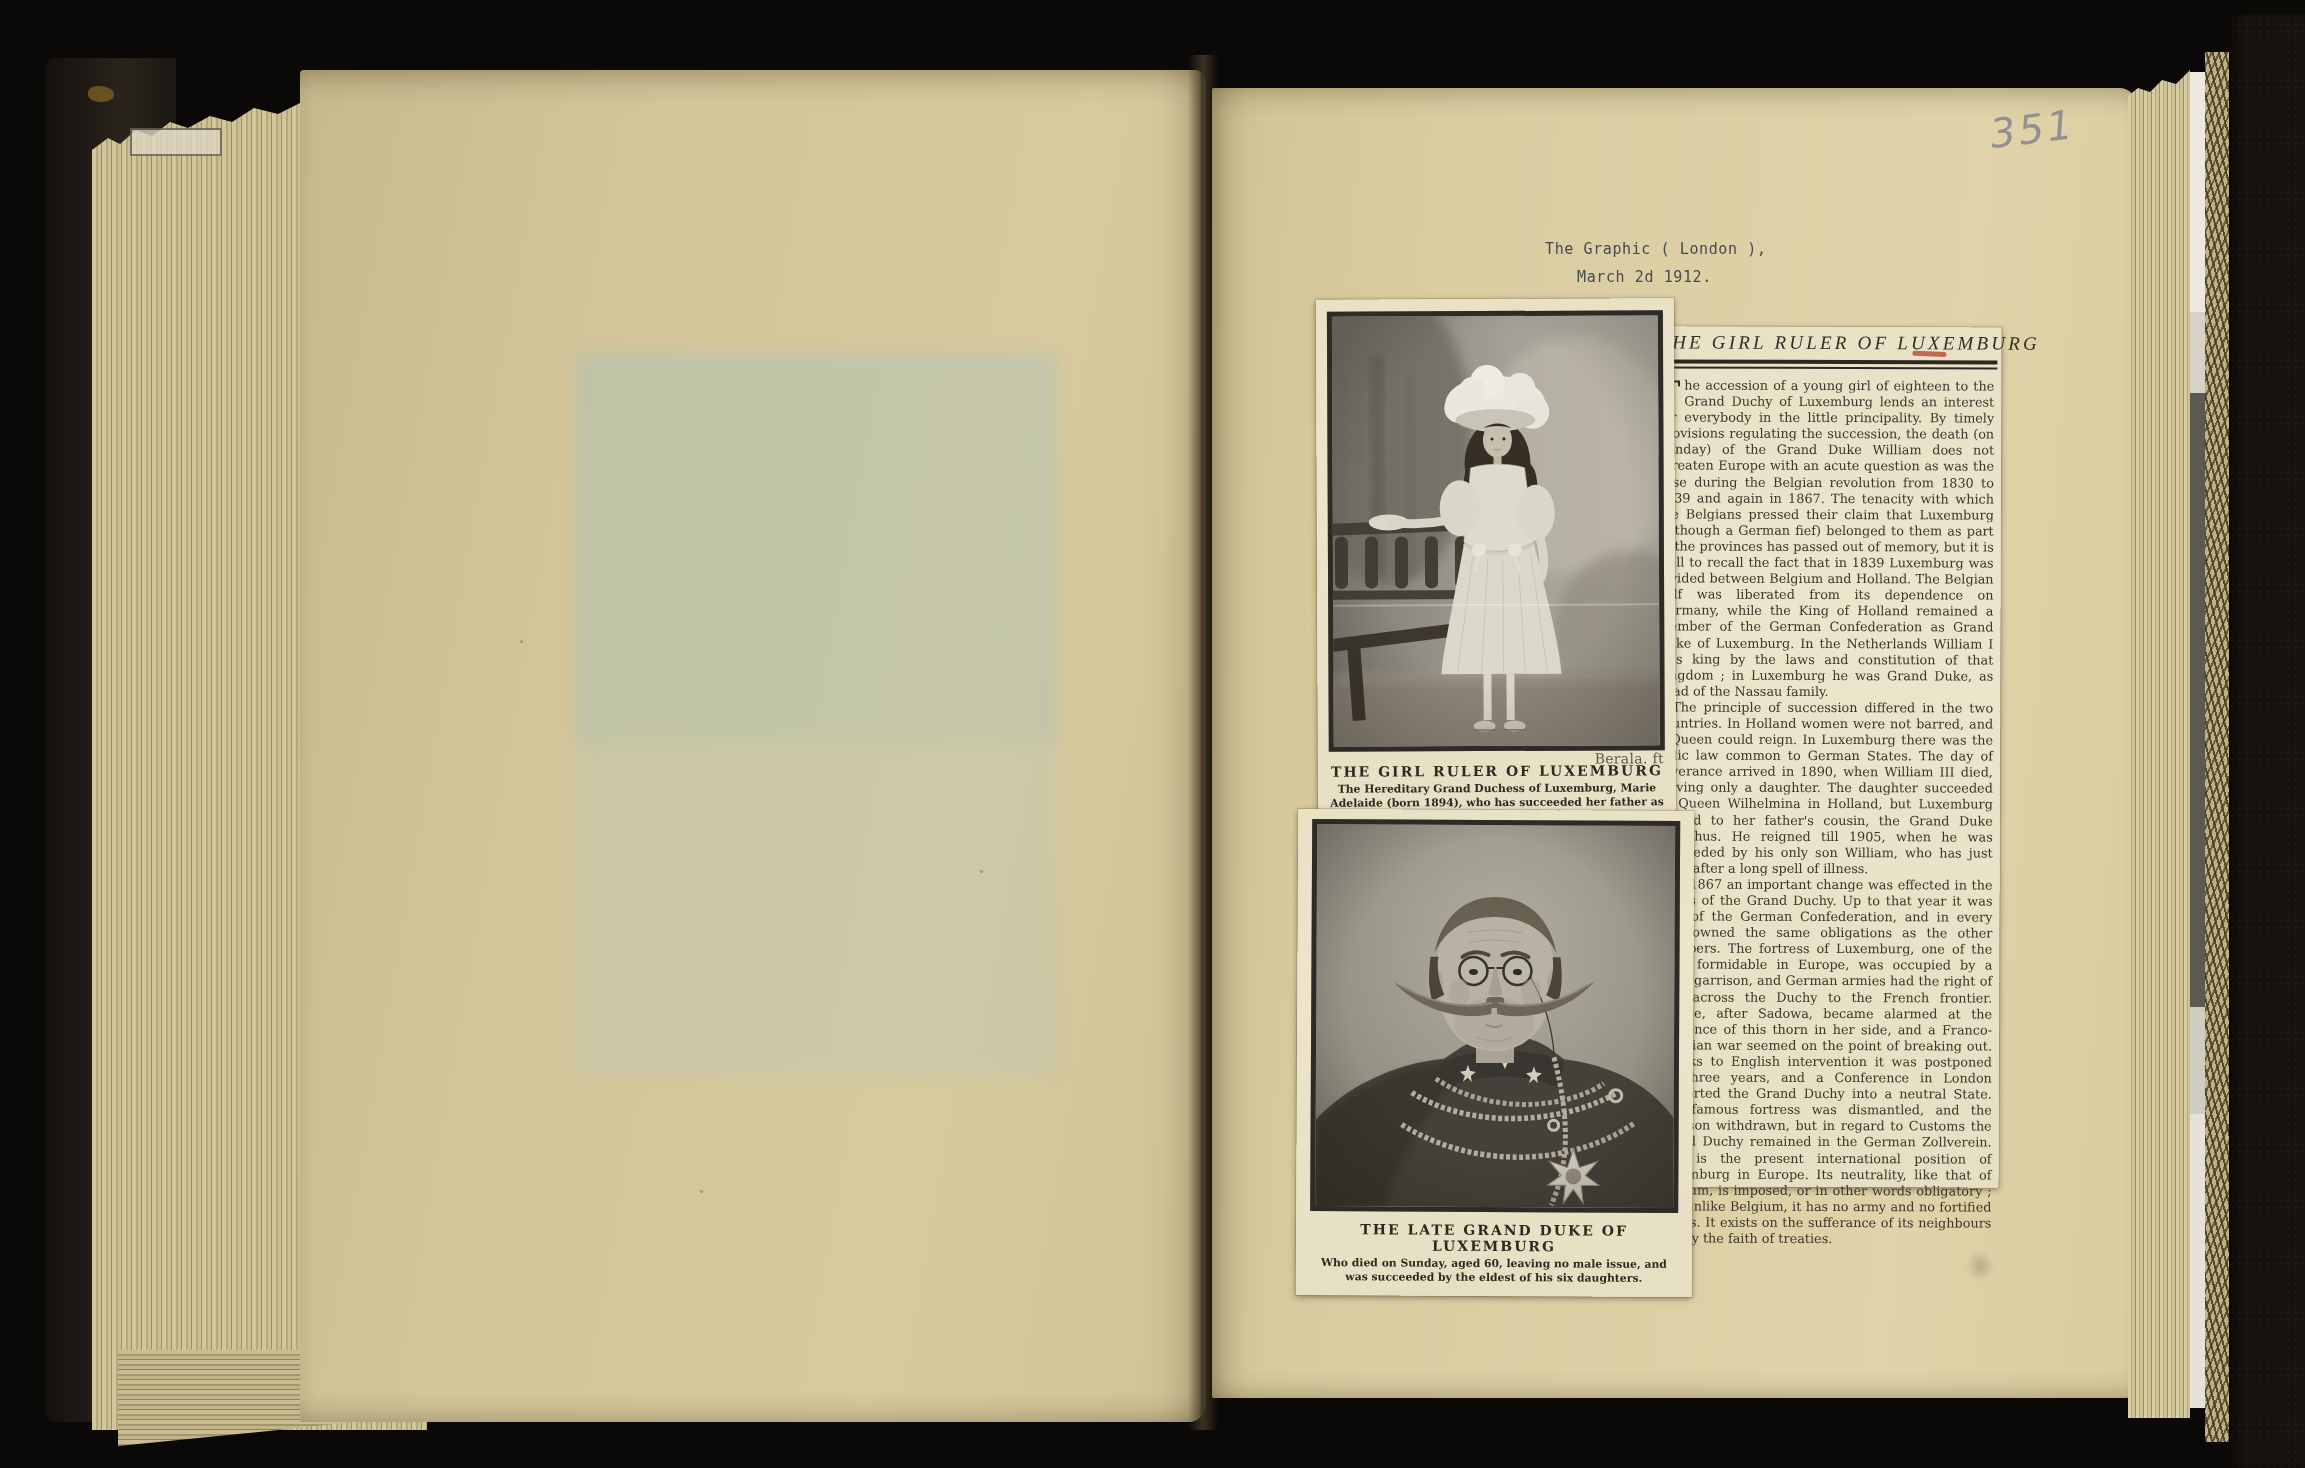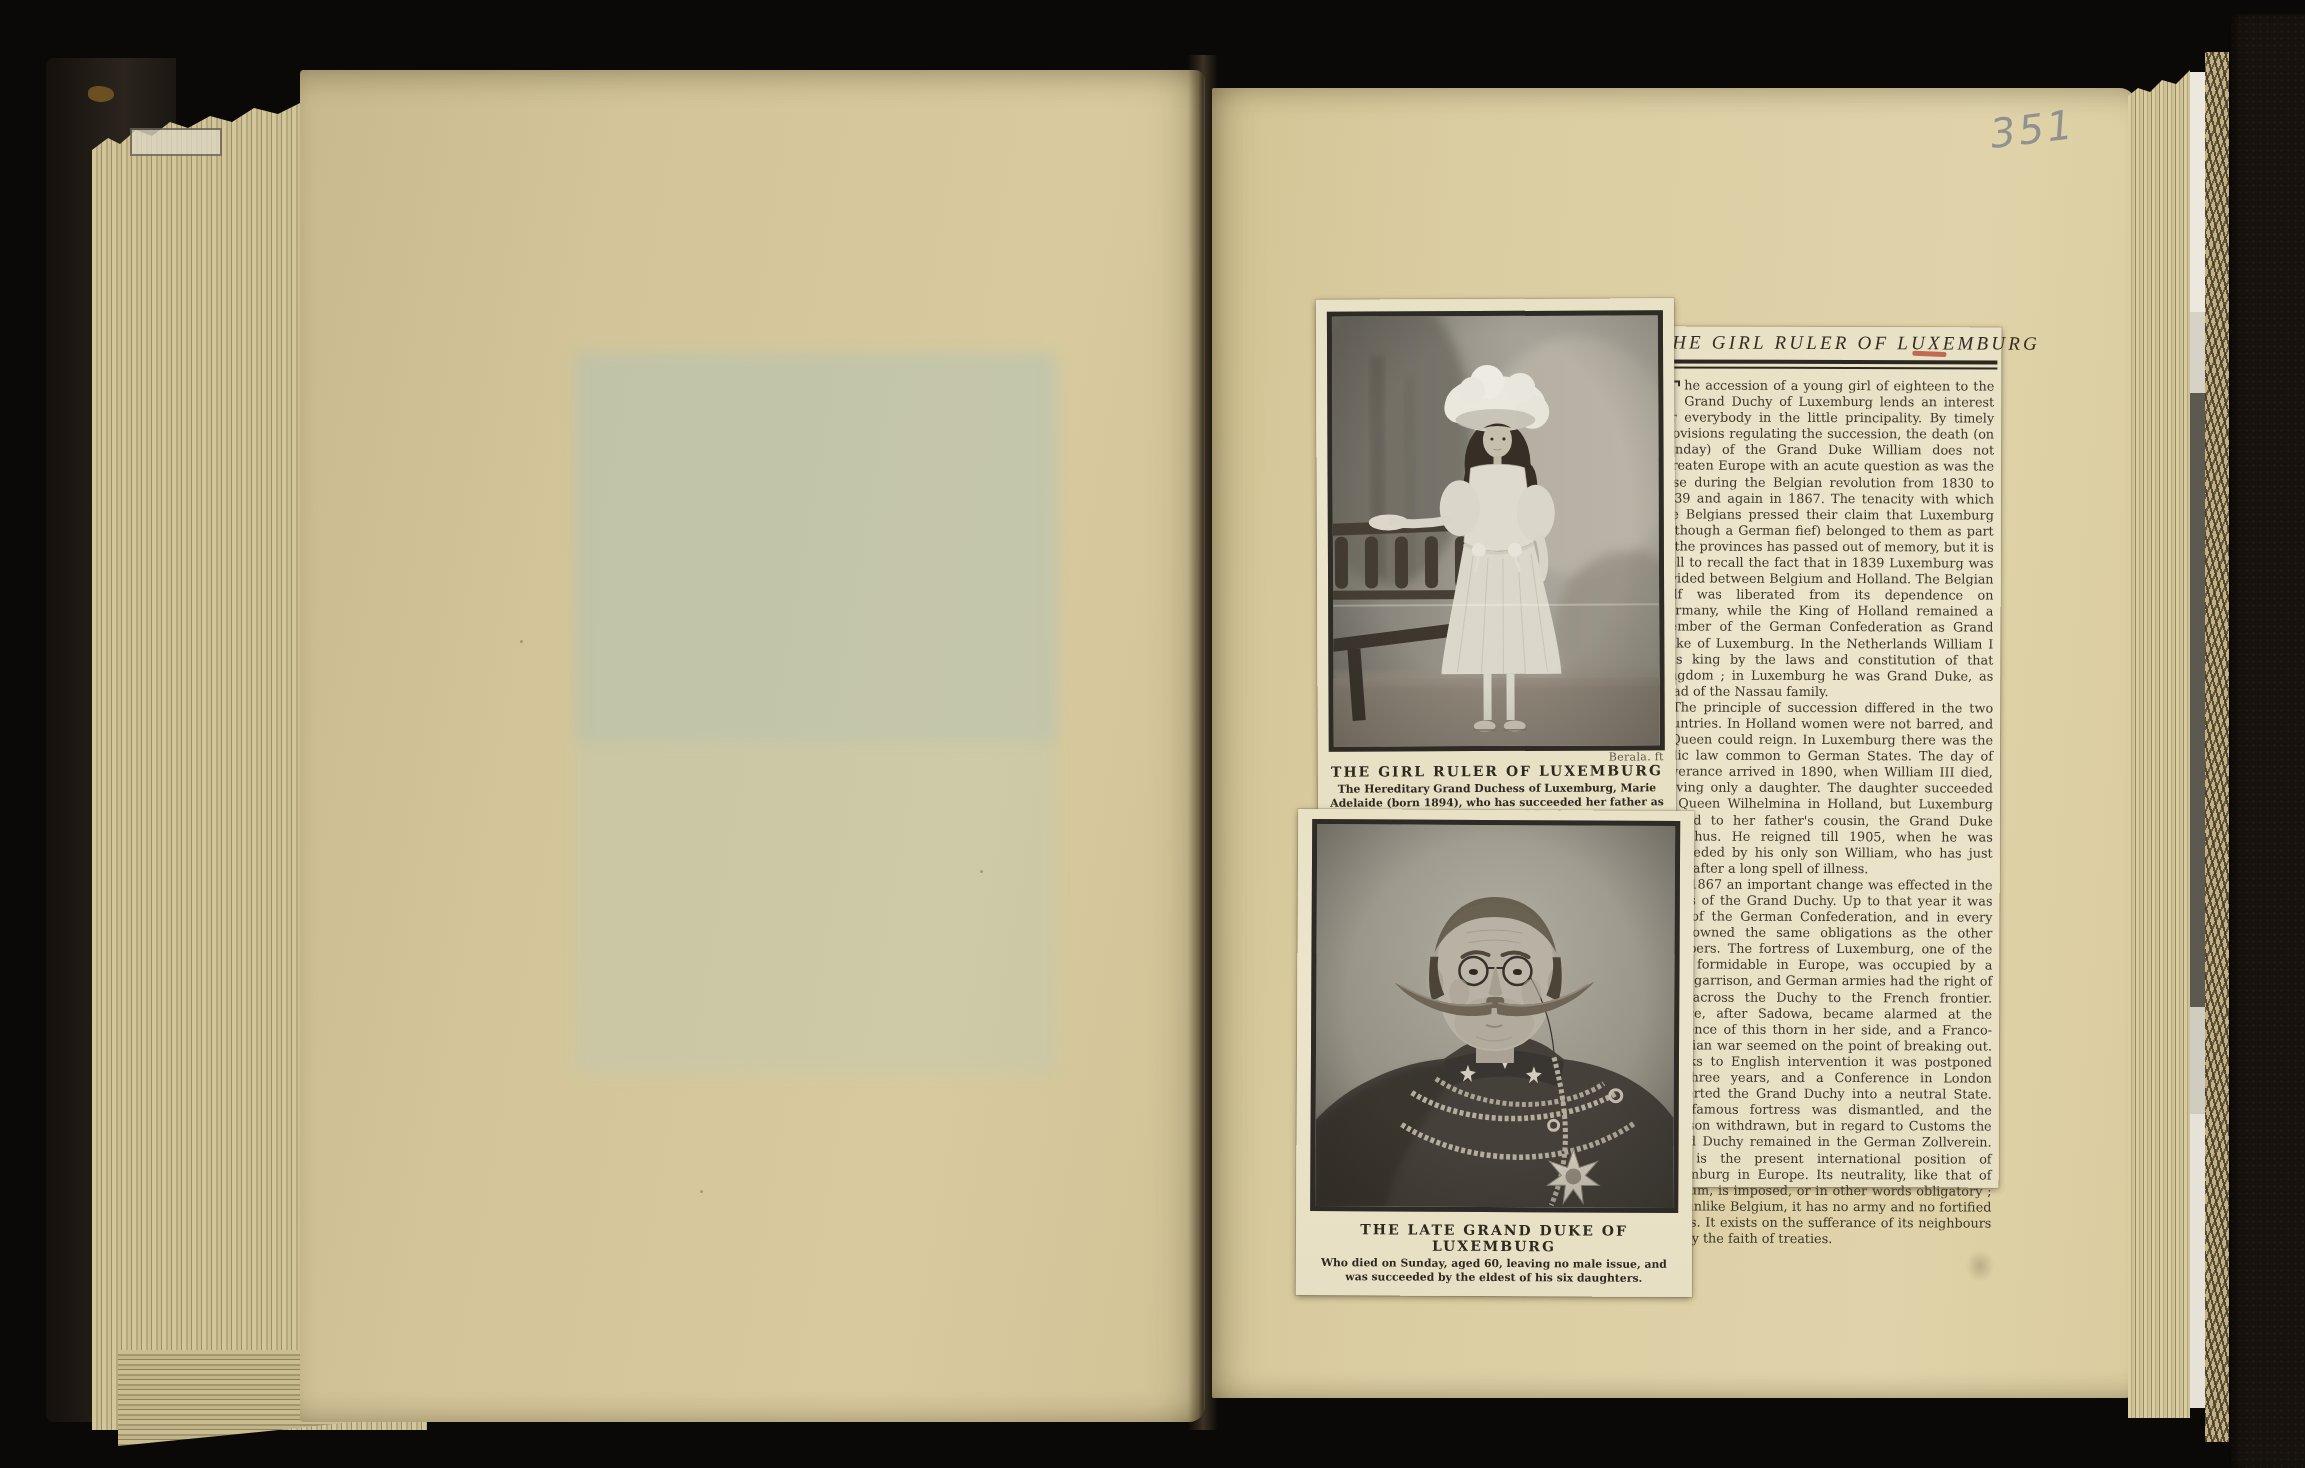--- a/index.html
+++ b/index.html
@@ -65,21 +65,21 @@
   .body-text p + p{text-indent:15px;}
   .body-text p:first-child::first-letter{font-size:33px;line-height:26px;float:left;padding:3px 4px 0 0;color:#332d24;}
 
   .photo-clip{z-index:3;}
   .photo1{left:1317px;top:299px;width:358px;height:540px;transform:rotate(-.25deg);}
   .photo2{left:1297px;top:810px;width:396px;height:486px;transform:rotate(.3deg);}
   .photo-frame{display:block;margin:12px auto 0;border:5px solid #2e2b26;background:#9a958a;
       box-shadow:inset 0 0 18px rgba(20,18,14,.5);}
   .frame1{width:326px;height:430px;}
   .frame2{width:358px;height:382px;margin-top:10px;}
-  .credit{position:absolute;top:452px;right:12px;font-size:11px;color:#5c5748;letter-spacing:.3px;}
+  .credit{position:absolute;top:452px;right:12px;font-size:14px;color:#5c5748;letter-spacing:.3px;}
   .cap-title{margin-top:12px;text-align:center;font-weight:bold;font-size:14px;letter-spacing:2px;color:#2e2920;}
   .cap-text{margin:3px 12px 0;text-align:center;font-weight:bold;font-size:10.8px;line-height:13.5px;color:#2e2920;}
   .photo2 .cap-title{margin-top:10px;}
 
   .smudge{left:1966px;top:1250px;width:28px;height:32px;border-radius:50%;
       background:radial-gradient(rgba(115,105,75,.35),rgba(115,105,75,0) 70%);filter:blur(1px);}
 </style>
 </head>
 <body>
 
@@ -98,20 +98,24 @@
   <div class="abs speck" style="left:980px;top:870px;"></div>
   <div class="abs speck" style="left:1392px;top:1332px;"></div>
 
   <div class="abs gutter"></div>
   <div class="abs right-page"></div>
   <div class="abs foredge-right"></div>
   <div class="abs strip-white"></div>
   <div class="abs strip-marbled"></div>
   <div class="abs cover-right"></div>
 
+  <div class="abs typed">
+    <div class="l1">The Graphic ( London ),</div>
+    <div class="l2">March 2d 1912.</div>
+  </div>
 
   <div class="abs pencil">351</div>
 
   <div class="abs clip article">
     <div class="headline">THE GIRL RULER OF LUXEMBURG</div>
     <div class="abs red-mark"></div>
     <div class="rule-thick"></div>
     <div class="rule-thin"></div>
     <div class="body-text">
       <p>The accession of a young girl of eighteen to the Grand Duchy of Luxemburg lends an interest for everybody in the little principality.  By timely provisions regulating the succession, the death (on Sunday) of the Grand Duke William does not threaten Europe with an acute question as was the case during the Belgian revolution from 1830 to 1839 and again in 1867.  The tenacity with which the Belgians pressed their claim that Luxemburg (although a German fief) belonged to them as part of the provinces has passed out of memory, but it is well to recall the fact that in 1839 Luxemburg was divided between Belgium and Holland.  The Belgian half was liberated from its dependence on Germany, while the King of Holland remained a member of the German Confederation as Grand Duke of Luxemburg.  In the Netherlands William I was king by the laws and constitution of that kingdom ; in Luxemburg he was Grand Duke, as head of the Nassau family.</p>

